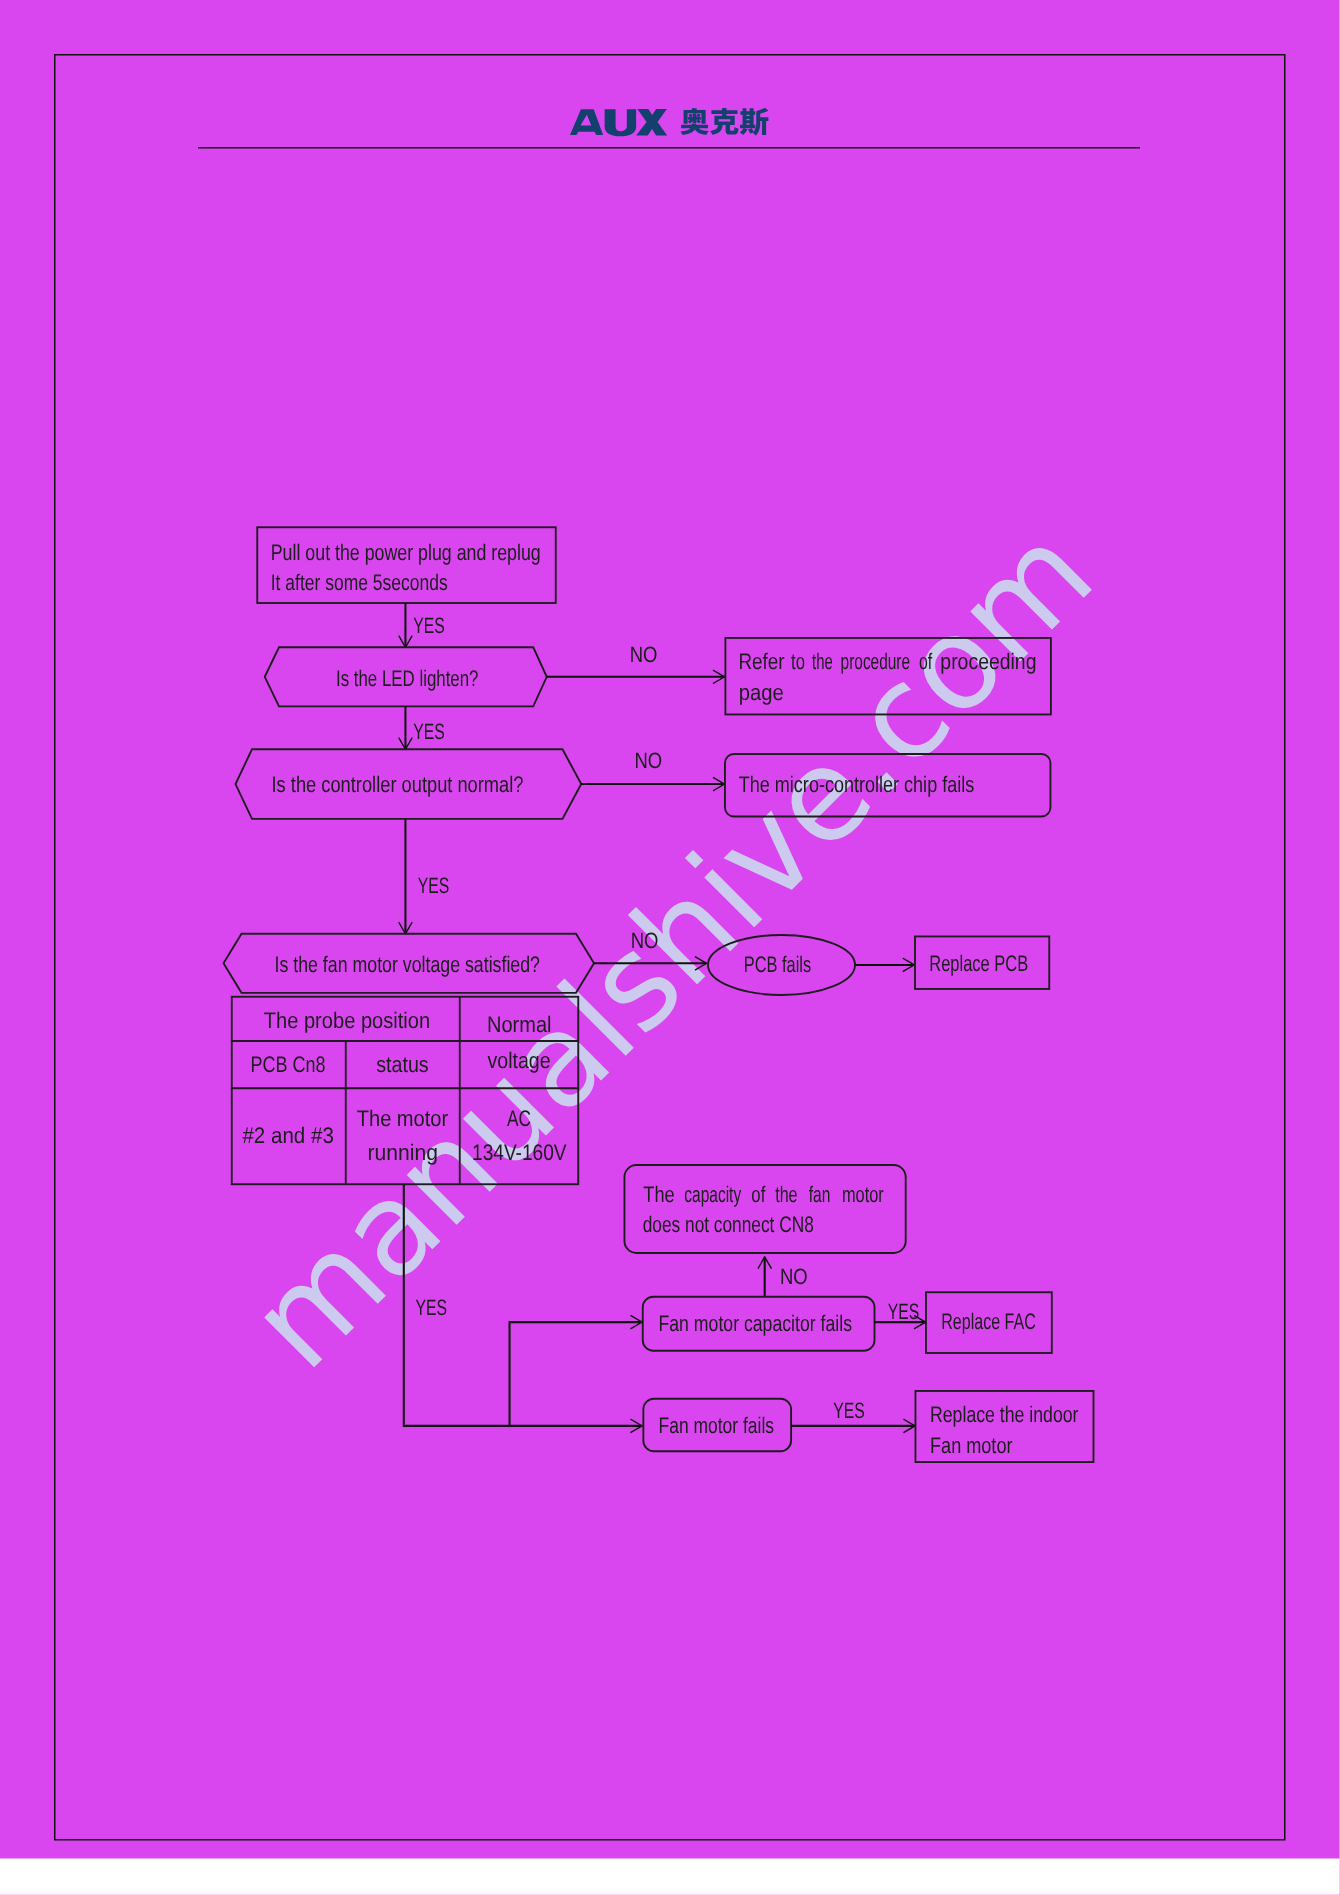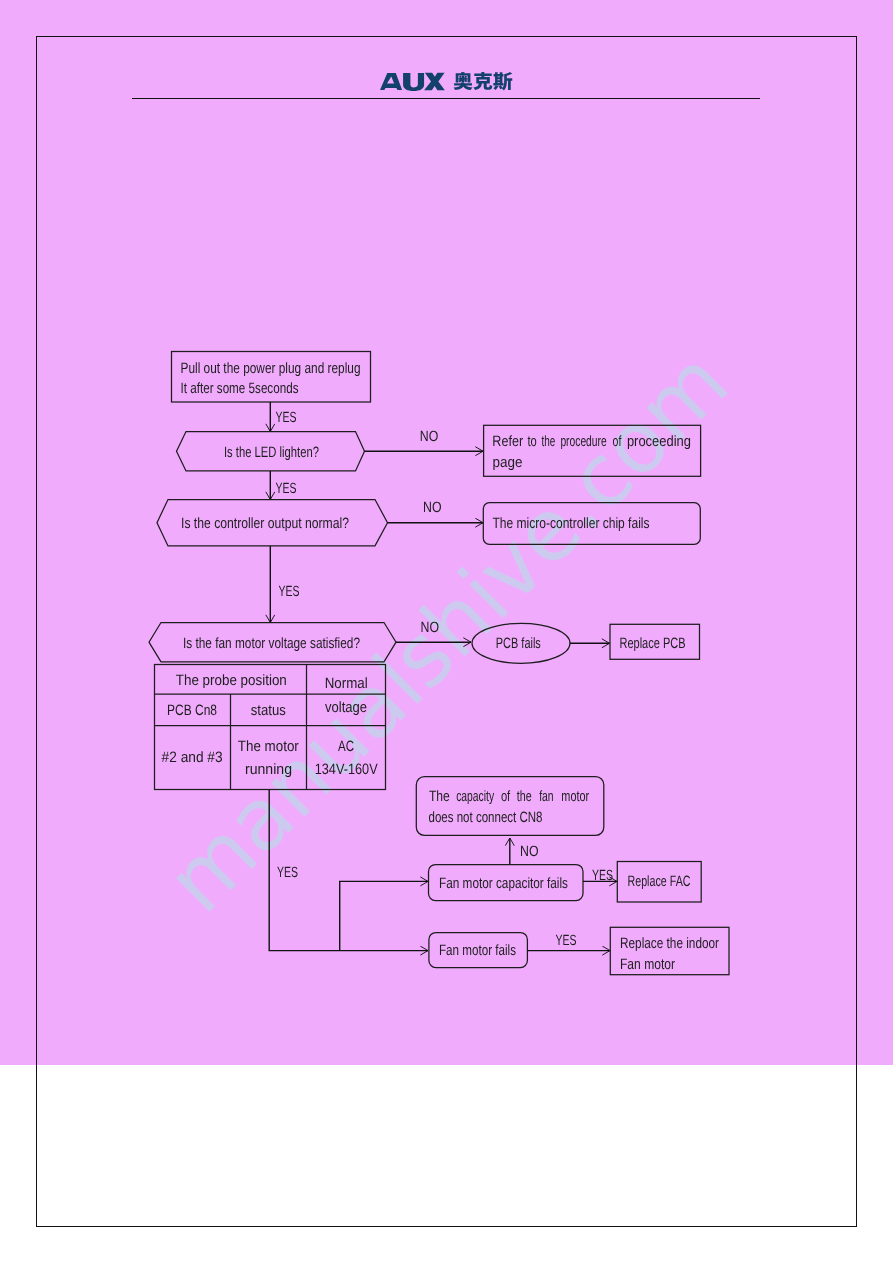--- a/index.html
+++ b/index.html
@@ -1,19 +1,19 @@
 <!DOCTYPE html>
 <html><head>
 <meta charset="utf-8">
 <title>AUX Service Manual Page</title>
 <style>
   html,body{margin:0;padding:0;background:#ffffff;}
   body{width:893px;height:1263px;position:relative;overflow:hidden;-webkit-font-smoothing:antialiased;text-rendering:geometricPrecision;
        font-family:"Liberation Sans", sans-serif;color:#1a1a1a;}
-  #page{position:absolute;left:0;top:0;width:893px;height:1065px;background:#f0abfc;}
+  #page{position:absolute;left:0;top:0;width:893px;height:1239px;background:#d946ef;}
   #pageborder{position:absolute;left:36px;top:36px;width:821px;height:1191px;border:1.6px solid #121212;box-sizing:border-box;}
   #logo{position:absolute;left:380px;top:64px;width:140px;height:35px;}
   #headrule{position:absolute;left:132px;top:98px;width:628px;height:0;border-top:1.6px solid #121212;}
   #chart{position:absolute;left:0;top:0;width:893px;height:1263px;}
   #wm{position:absolute;left:0;top:0;width:893px;height:1263px;}
   .nlab{font-family:"Liberation Sans",sans-serif;font-size:15px;fill:#1d1d1d;}
   .elab{font-family:"Liberation Sans",sans-serif;font-size:14.8px;fill:#1d1d1d;}
   .shape{fill:none;stroke:#1d1d1d;stroke-width:1.25;}
   .conn{fill:none;stroke:#111;stroke-width:1.4;}
 </style>

